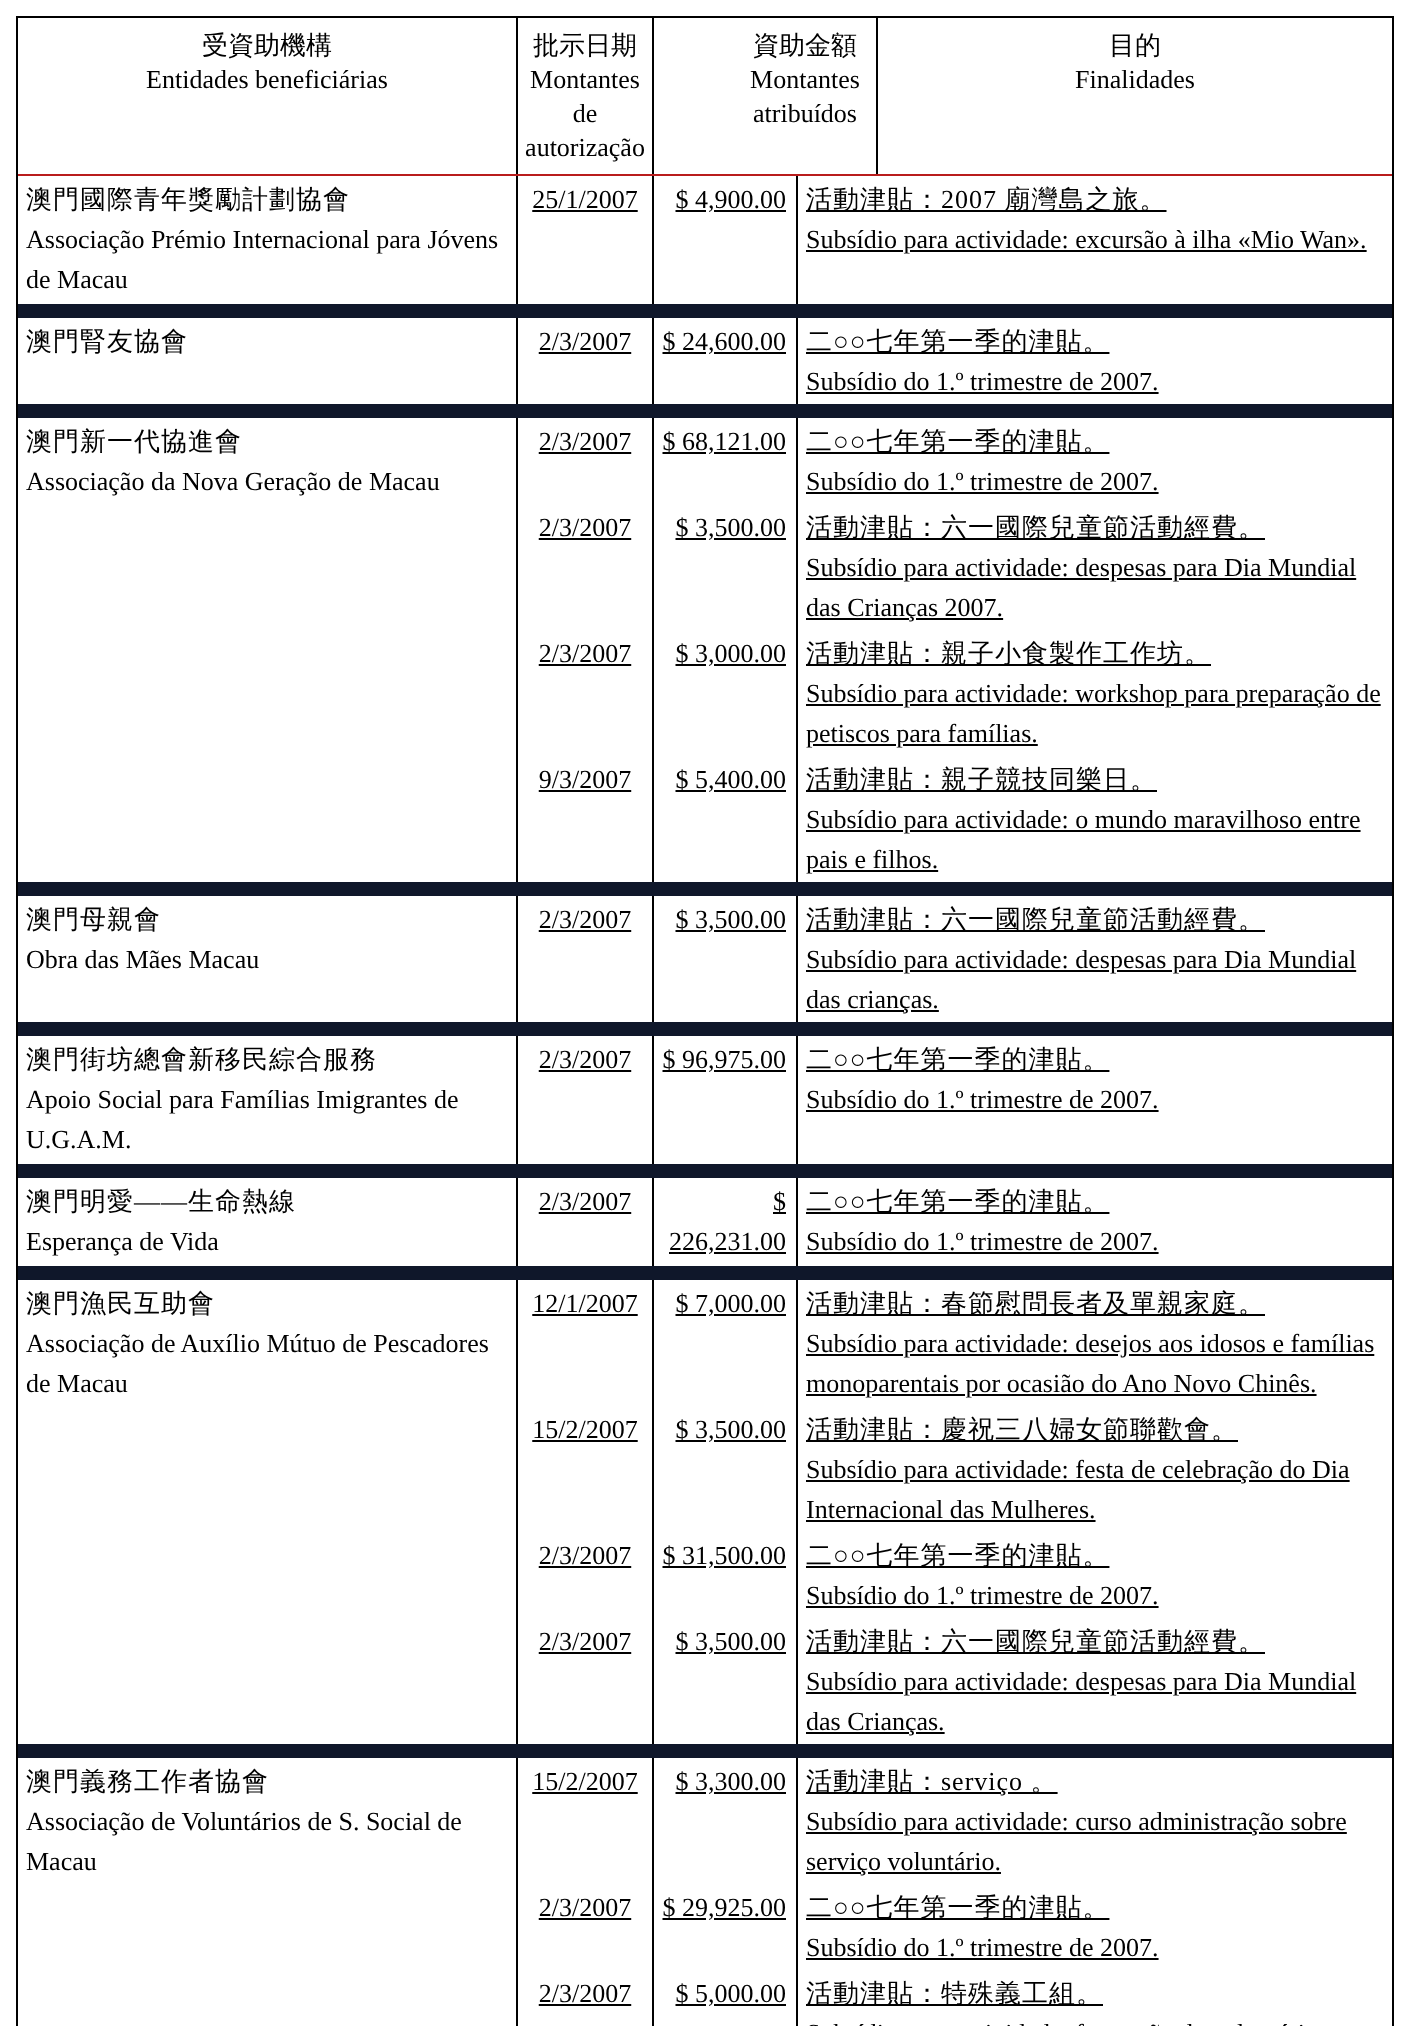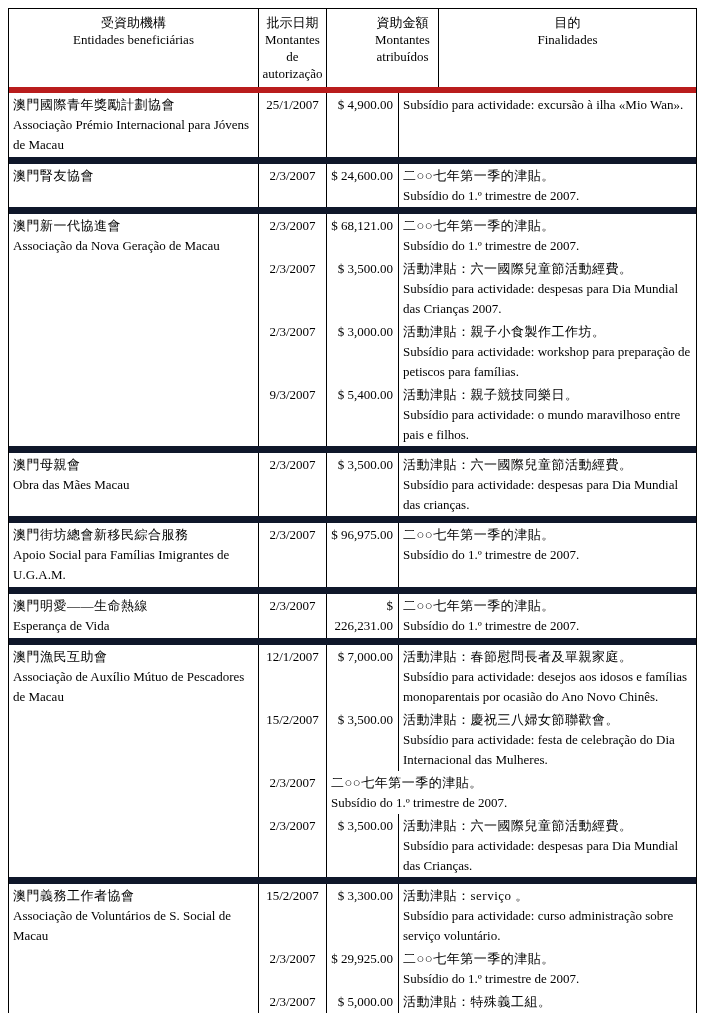--- a/index.html
+++ b/index.html
@@ -13,21 +13,21 @@
   }
   .page { padding: 8px; }
   .table {
     width: 689px;
     border: 1px solid #000;
     background: #fff;
   }
   
   .header-row {
     display: flex;
-    border-bottom: 6px solid #b91c1c;
+    border-bottom: 1px solid #b91c1c;
     text-align: center;
   }
   .h-cell {
     padding: 5px 3px;
     line-height: 17px;
   }
   .h-cell:not(:last-child) { border-right: 1px solid #000; }
   .col-entity  { width: 250px; }
   .col-date    { width: 68px; }
   .col-amount  { width: 72px; margin-left: 40px; }
@@ -38,20 +38,21 @@
   .cell.col-entity {
     border-right: 1px solid #000;
     padding: 2px 5px 2px 4px;
     line-height: 20px;
     text-align: left;
   }
   .entries {
     flex: 1;
     display: flex;
     flex-direction: column;
+    text-decoration: underline;
   }
   .entry { display: flex; }
   .entry:last-child { flex: 1; }
   .e-date {
     width: 68px;
     border-right: 1px solid #000;
     text-align: center;
     padding-top: 2px;
     line-height: 20px;
   }
@@ -101,20 +102,21 @@
         <div class="row">
           <div class="cell col-entity">
             <div class="entity-zh">澳門國際青年獎勵計劃協會</div>
             <div class="entity-pt">Associação Prémio Internacional para Jóvens de Macau</div>
           </div>
           <div class="entries">
             <div class="entry">
               <div class="e-date">25/1/2007</div>
               <div class="e-amount">$ 4,900.00</div>
               <div class="e-purpose">
+                <div class="p-zh">活動津貼：2007 廟灣島之旅。</div>
                 <div class="p-pt">Subsídio para actividade: excursão à ilha «Mio Wan».</div>
               </div>
             </div>
           </div>
         </div>
         <div class="row">
           <div class="cell col-entity">
             <div class="entity-zh">澳門腎友協會</div>
           </div>
           <div class="entries">
@@ -233,20 +235,21 @@
             <div class="entry">
               <div class="e-date">15/2/2007</div>
               <div class="e-amount">$ 3,500.00</div>
               <div class="e-purpose">
                 <div class="p-zh">活動津貼：慶祝三八婦女節聯歡會。</div>
                 <div class="p-pt">Subsídio para actividade: festa de celebração do Dia Internacional das Mulheres.</div>
               </div>
             </div>
             <div class="entry">
               <div class="e-date">2/3/2007</div>
+              <div class="e-amount">$ 31,500.00</div>
               <div class="e-purpose">
                 <div class="p-zh">二○○七年第一季的津貼。</div>
                 <div class="p-pt">Subsídio do 1.º trimestre de 2007.</div>
               </div>
             </div>
             <div class="entry">
               <div class="e-date">2/3/2007</div>
               <div class="e-amount">$ 3,500.00</div>
               <div class="e-purpose">
                 <div class="p-zh">活動津貼：六一國際兒童節活動經費。</div>

